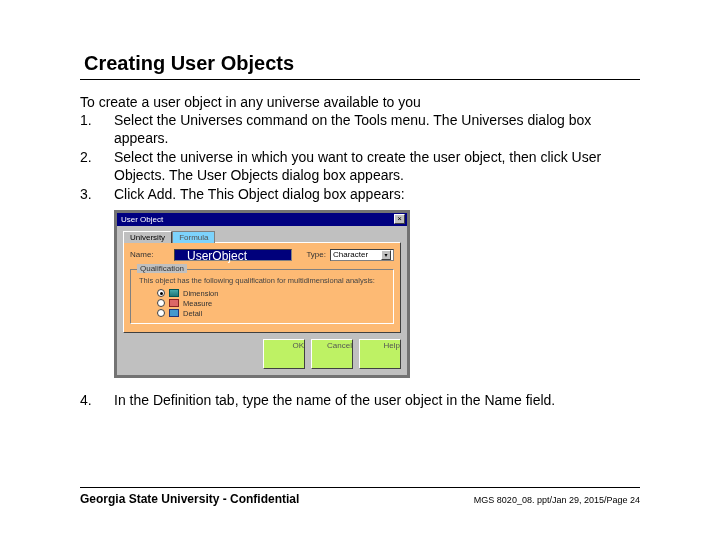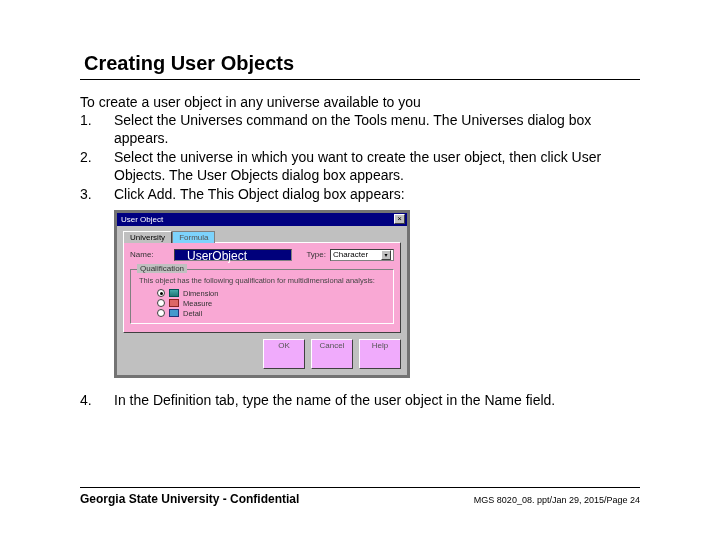--- a/index.html
+++ b/index.html
@@ -85,21 +85,21 @@
   .tab.active {
     background:#c0c0c0;
     border-color:#fff #404040 #c0c0c0 #fff;
     z-index:2;
   }
   .tab.inactive { color:#555; }
   .tab-panel {
     border:1px solid #fff;
     border-right-color:#404040; border-bottom-color:#404040;
     padding: 6px 6px 8px 6px;
-    background:#f9a8d4;
+    background:#fdba74;
   }
   .row { display:flex; align-items:center; margin-bottom:4px; gap:4px;}
   .lbl { font-size:8px; color:#333; }
   .name-input {
     flex:1; height:12px;
     background:#00007b; color:#fff;
     border:1px solid #808080;
     border-top-color:#404040; border-left-color:#404040;
     padding:0 12px; font-size:12px; line-height:12px;
   }
@@ -144,23 +144,23 @@
   .ricon { width:10px; height:8px; }
   .ricon.dim { background:linear-gradient(#4aa, #277); border:1px solid #055;}
   .ricon.mea { background:#d66; border:1px solid #822;}
   .ricon.det { background:#49c; border:1px solid #237;}
   .rlabel { font-size:7.5px; color:#333; }
   .dlg-buttons {
     display:flex; justify-content:flex-end; gap:6px; margin-top:6px;
   }
   .dlg-btn {
     min-width:42px; height:30px;
-    background:#f0abfc;
+    background:#bef264;
     border:1px solid #fff; border-right-color:#404040; border-bottom-color:#404040;
-    font-size:8px; text-align:center; line-height:12px; color:#555;
+    font-size:8px; text-align:right; line-height:12px; color:#555;
   }
   .step4 { margin-top:14px; }
   .footer {
     position:absolute; left:80px; right:80px; bottom:34px;
   }
   .footer-rule {
     border:none; border-top:1.5px solid #000; margin:0 0 4px 0;
   }
   .footer-row {
     display:flex; justify-content:space-between; align-items:baseline;

